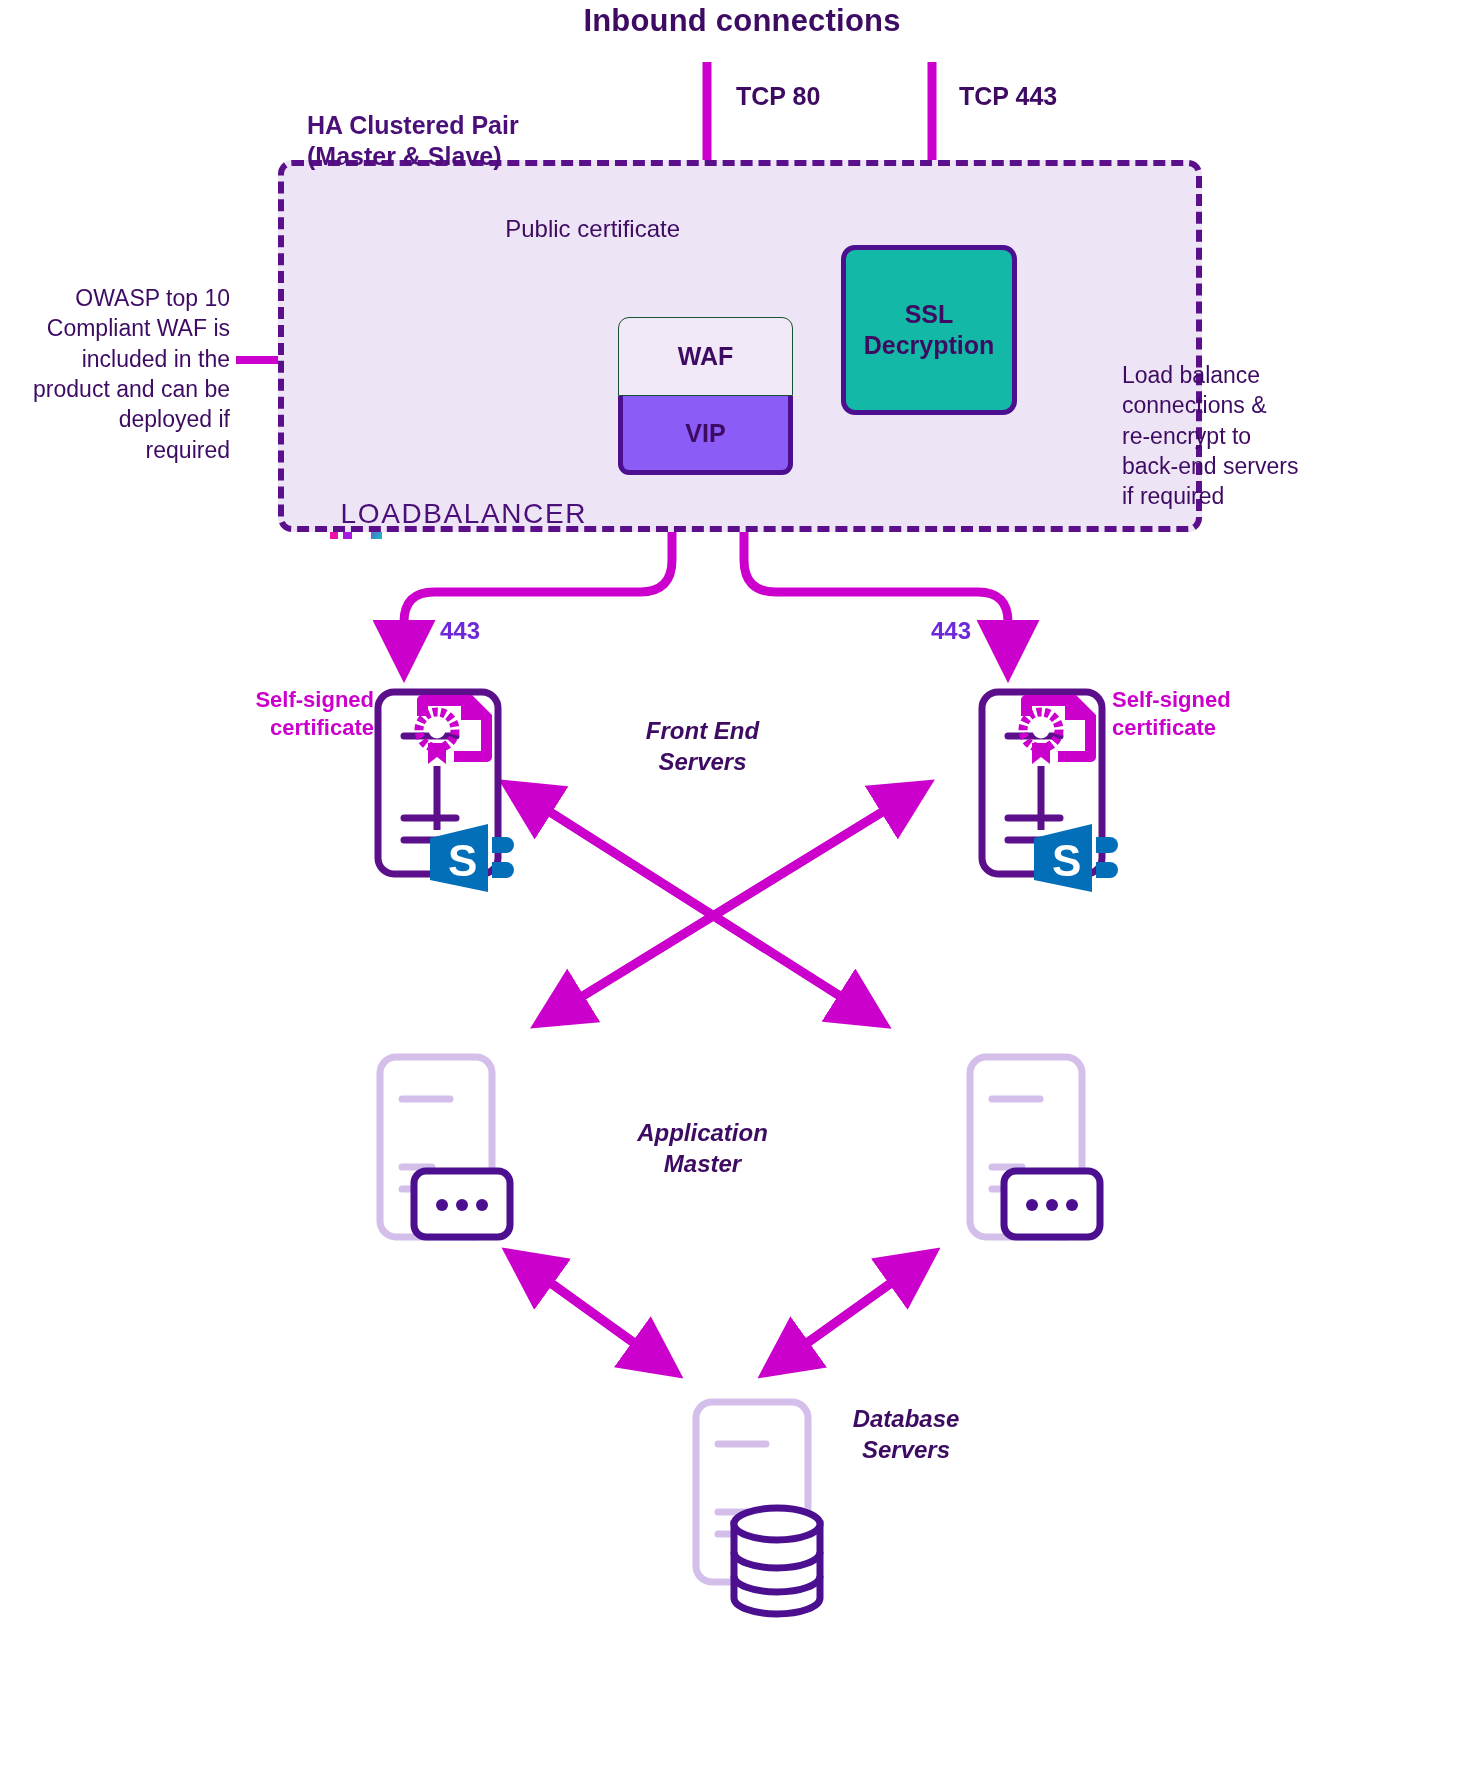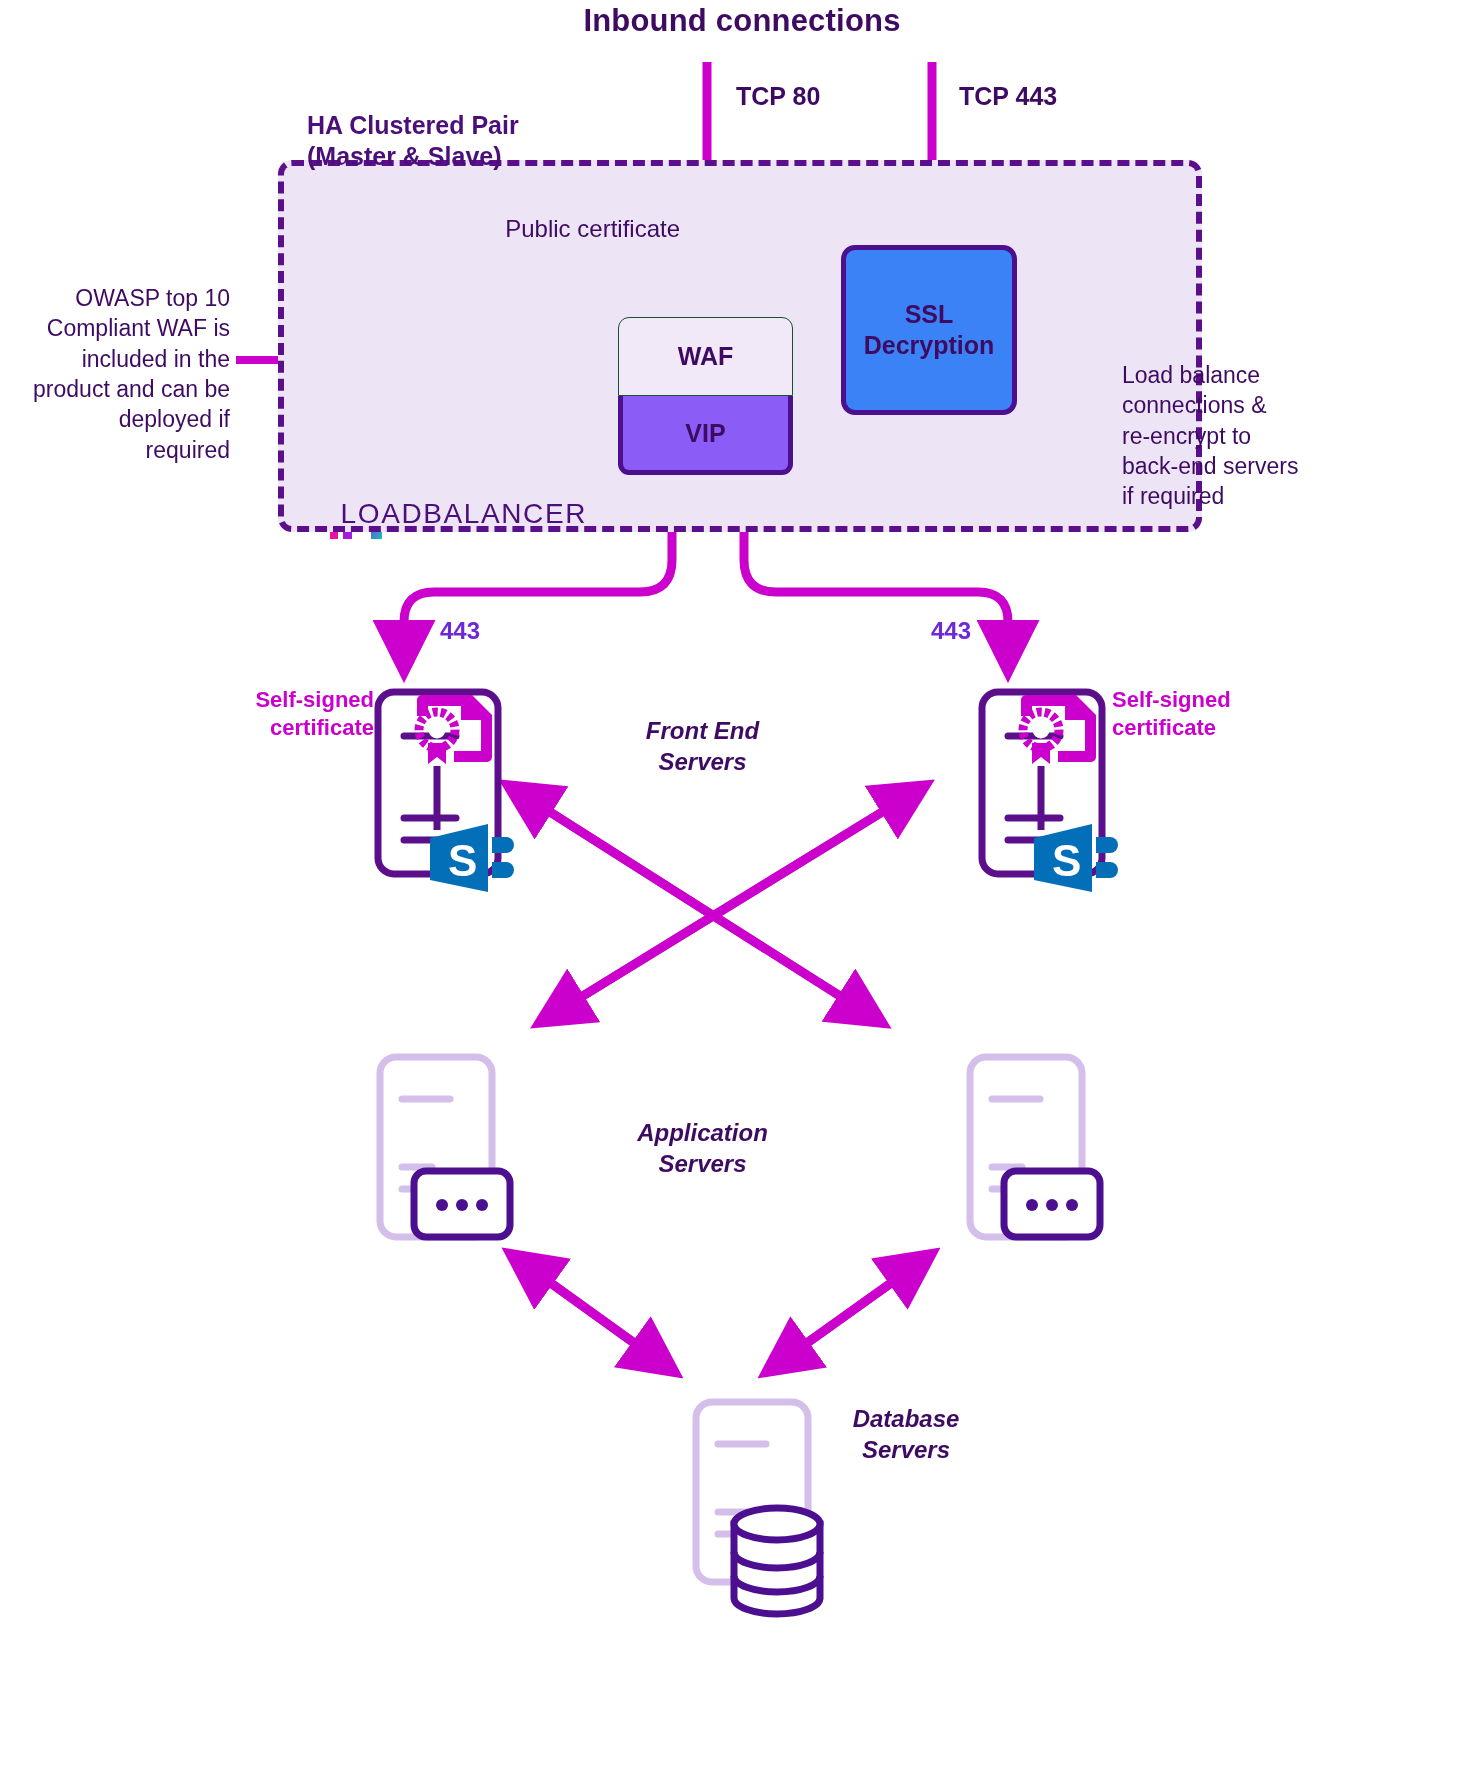--- a/index.html
+++ b/index.html
@@ -69,21 +69,21 @@
     display:flex;align-items:center;justify-content:center;
   }
   .vip-box{
     left:618px;top:396px;width:175px;height:79px;
     background:#8b5cf6;border:5px solid #4B0F8F;border-top:none;
     border-radius:0 0 11px 11px;box-sizing:border-box;
     display:flex;align-items:center;justify-content:center;
   }
   .ssl-box{
     left:841px;top:245px;width:176px;height:170px;
-    background:#3b82f6;border:5px solid #4B0F8F;border-radius:14px;
+    background:#14b8a6;border:5px solid #4B0F8F;border-radius:14px;
     box-sizing:border-box;display:flex;align-items:center;justify-content:center;
   }
   .lb-logo{
     left:327px;top:492px;width:260px;height:44px;
     display:flex;align-items:center;gap:13px;
   }
 </style>
 </head>
 <body>
 
@@ -266,17 +266,17 @@
   <div class="abs num-lbl" style="left:931px;top:617px;">443</div>
 
   <div class="abs ss-lbl" style="left:224px;top:686px;width:150px;text-align:right;">Self-signed
 certificate</div>
   <div class="abs ss-lbl" style="left:1112px;top:686px;width:170px;text-align:left;">Self-signed
 certificate</div>
 
   <div class="abs group-lbl" style="left:595px;top:716px;width:215px;">Front End
 Servers</div>
   <div class="abs group-lbl" style="left:595px;top:1118px;width:215px;">Application
-Servers</div>
+Master</div>
   <div class="abs group-lbl" style="left:816px;top:1404px;width:180px;">Database
 Servers</div>
 
 </div>
 
 </body></html>

